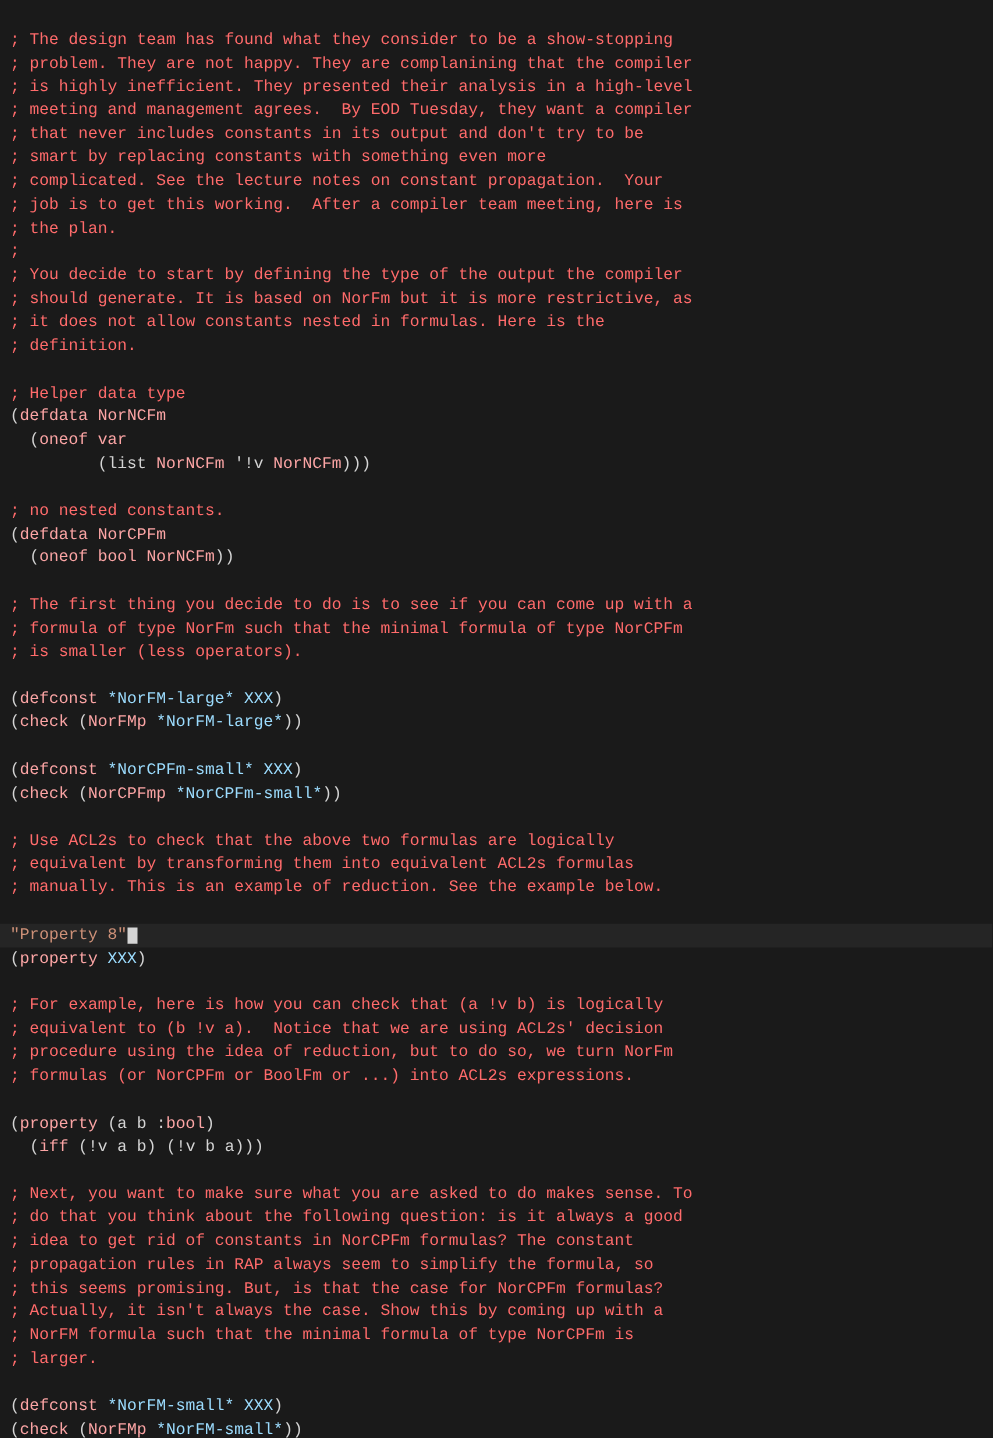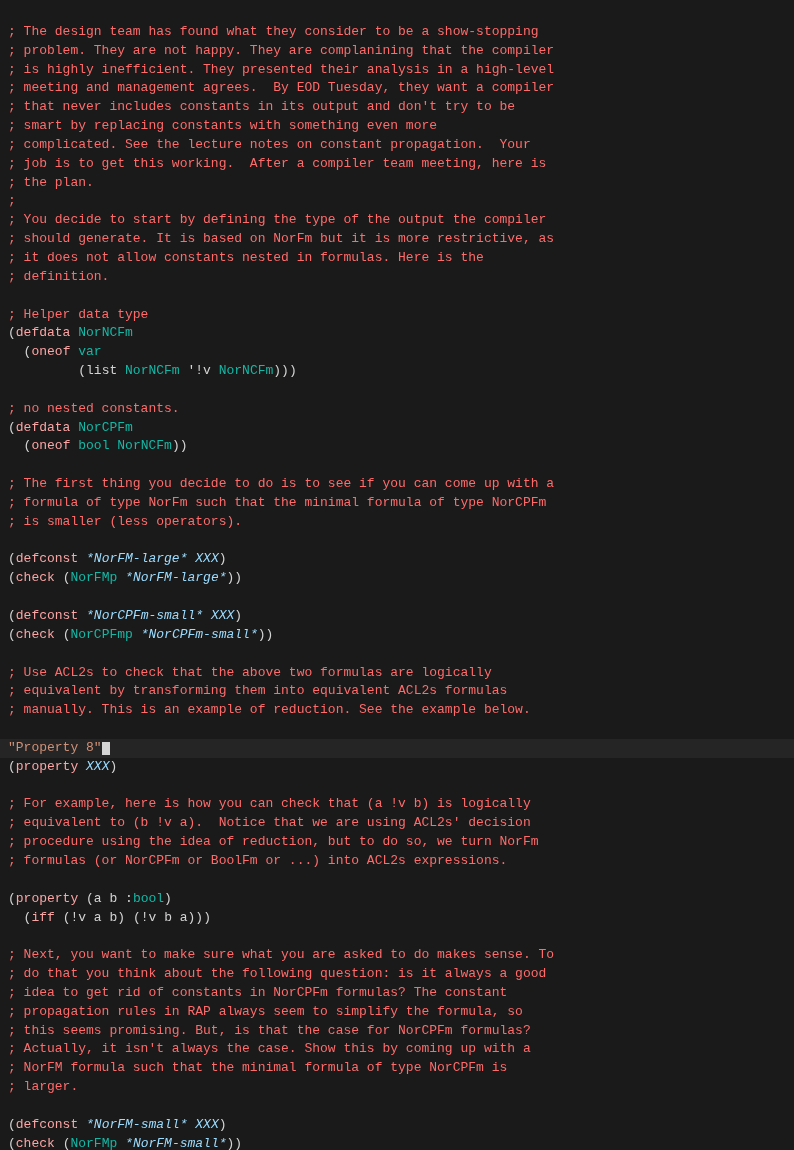--- a/index.html
+++ b/index.html
@@ -26,23 +26,23 @@
 
     .line {
       display: block;
       padding: 0 8px;
       min-height: 1.45em;
     }
 
     .comment { color: #ff6b6b; }
     .keyword { color: #fca5a5; }
     .paren { color: #d4d4d4; }
-    .symbol { color: #9cdcfe; font-style: italic; }
+    .symbol { color: #9cdcfe; }
     .string { color: #ce9178; }
-    .type { color: #14b8a6; text-align: center; }
+    .type { color: #fca5a5; text-align: center; }
     .op { color: #d4d4d4; }
     .cursor {
       display: inline-block;
       width: 8px;
       height: 13px;
       background-color: #d4d4d4;
       vertical-align: text-bottom;
     }
   </style>
 </head>

